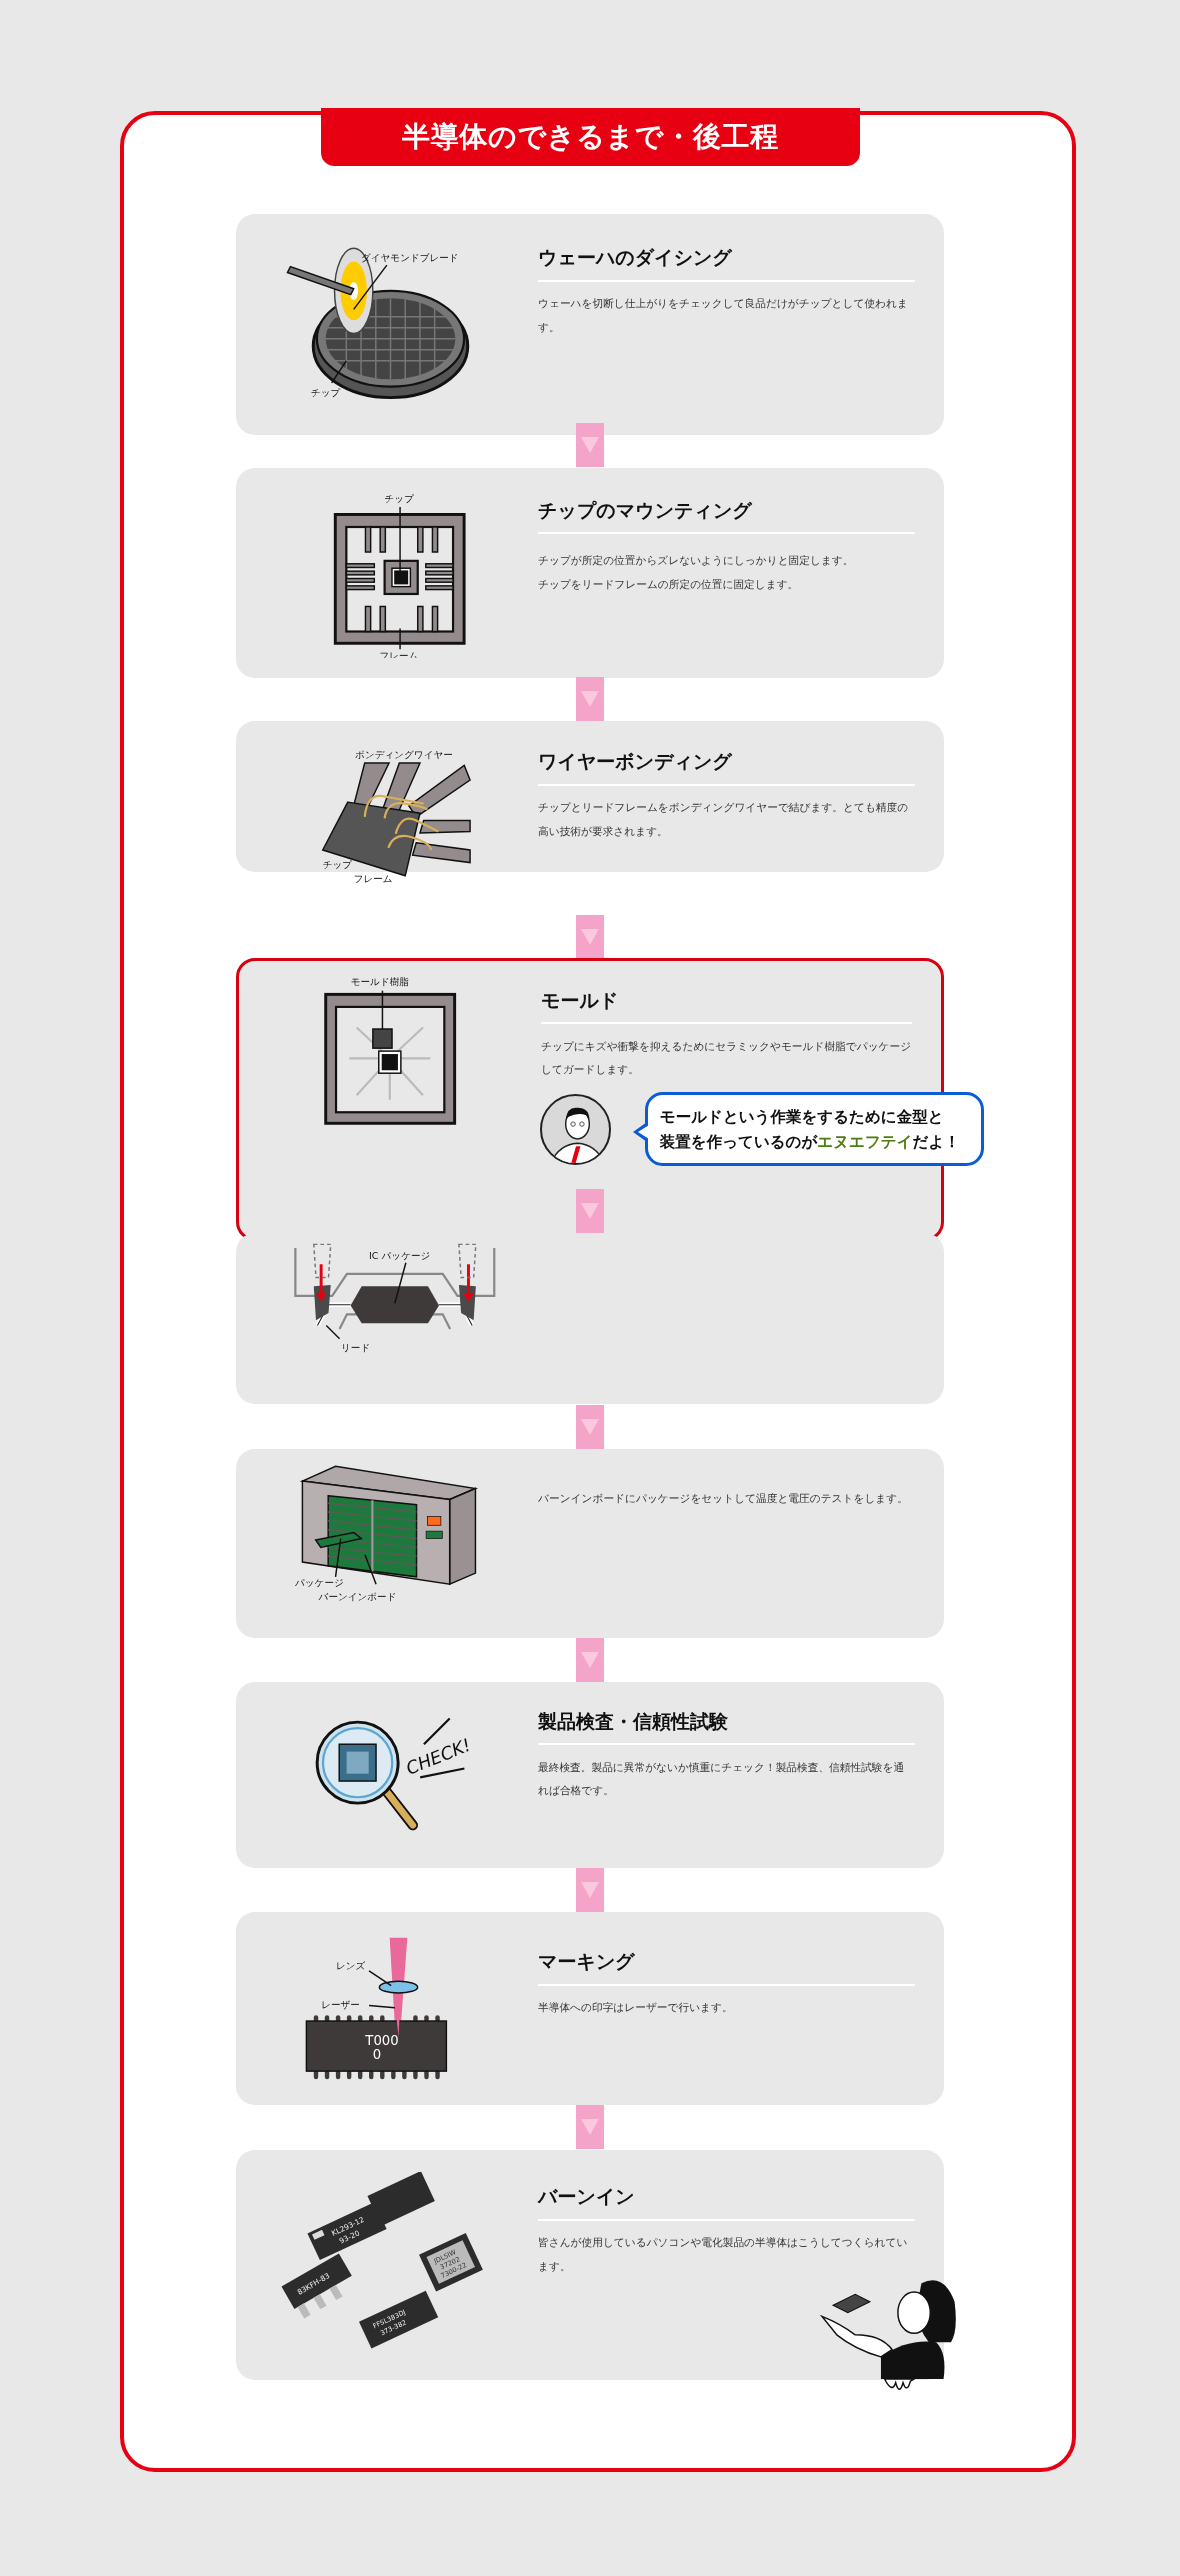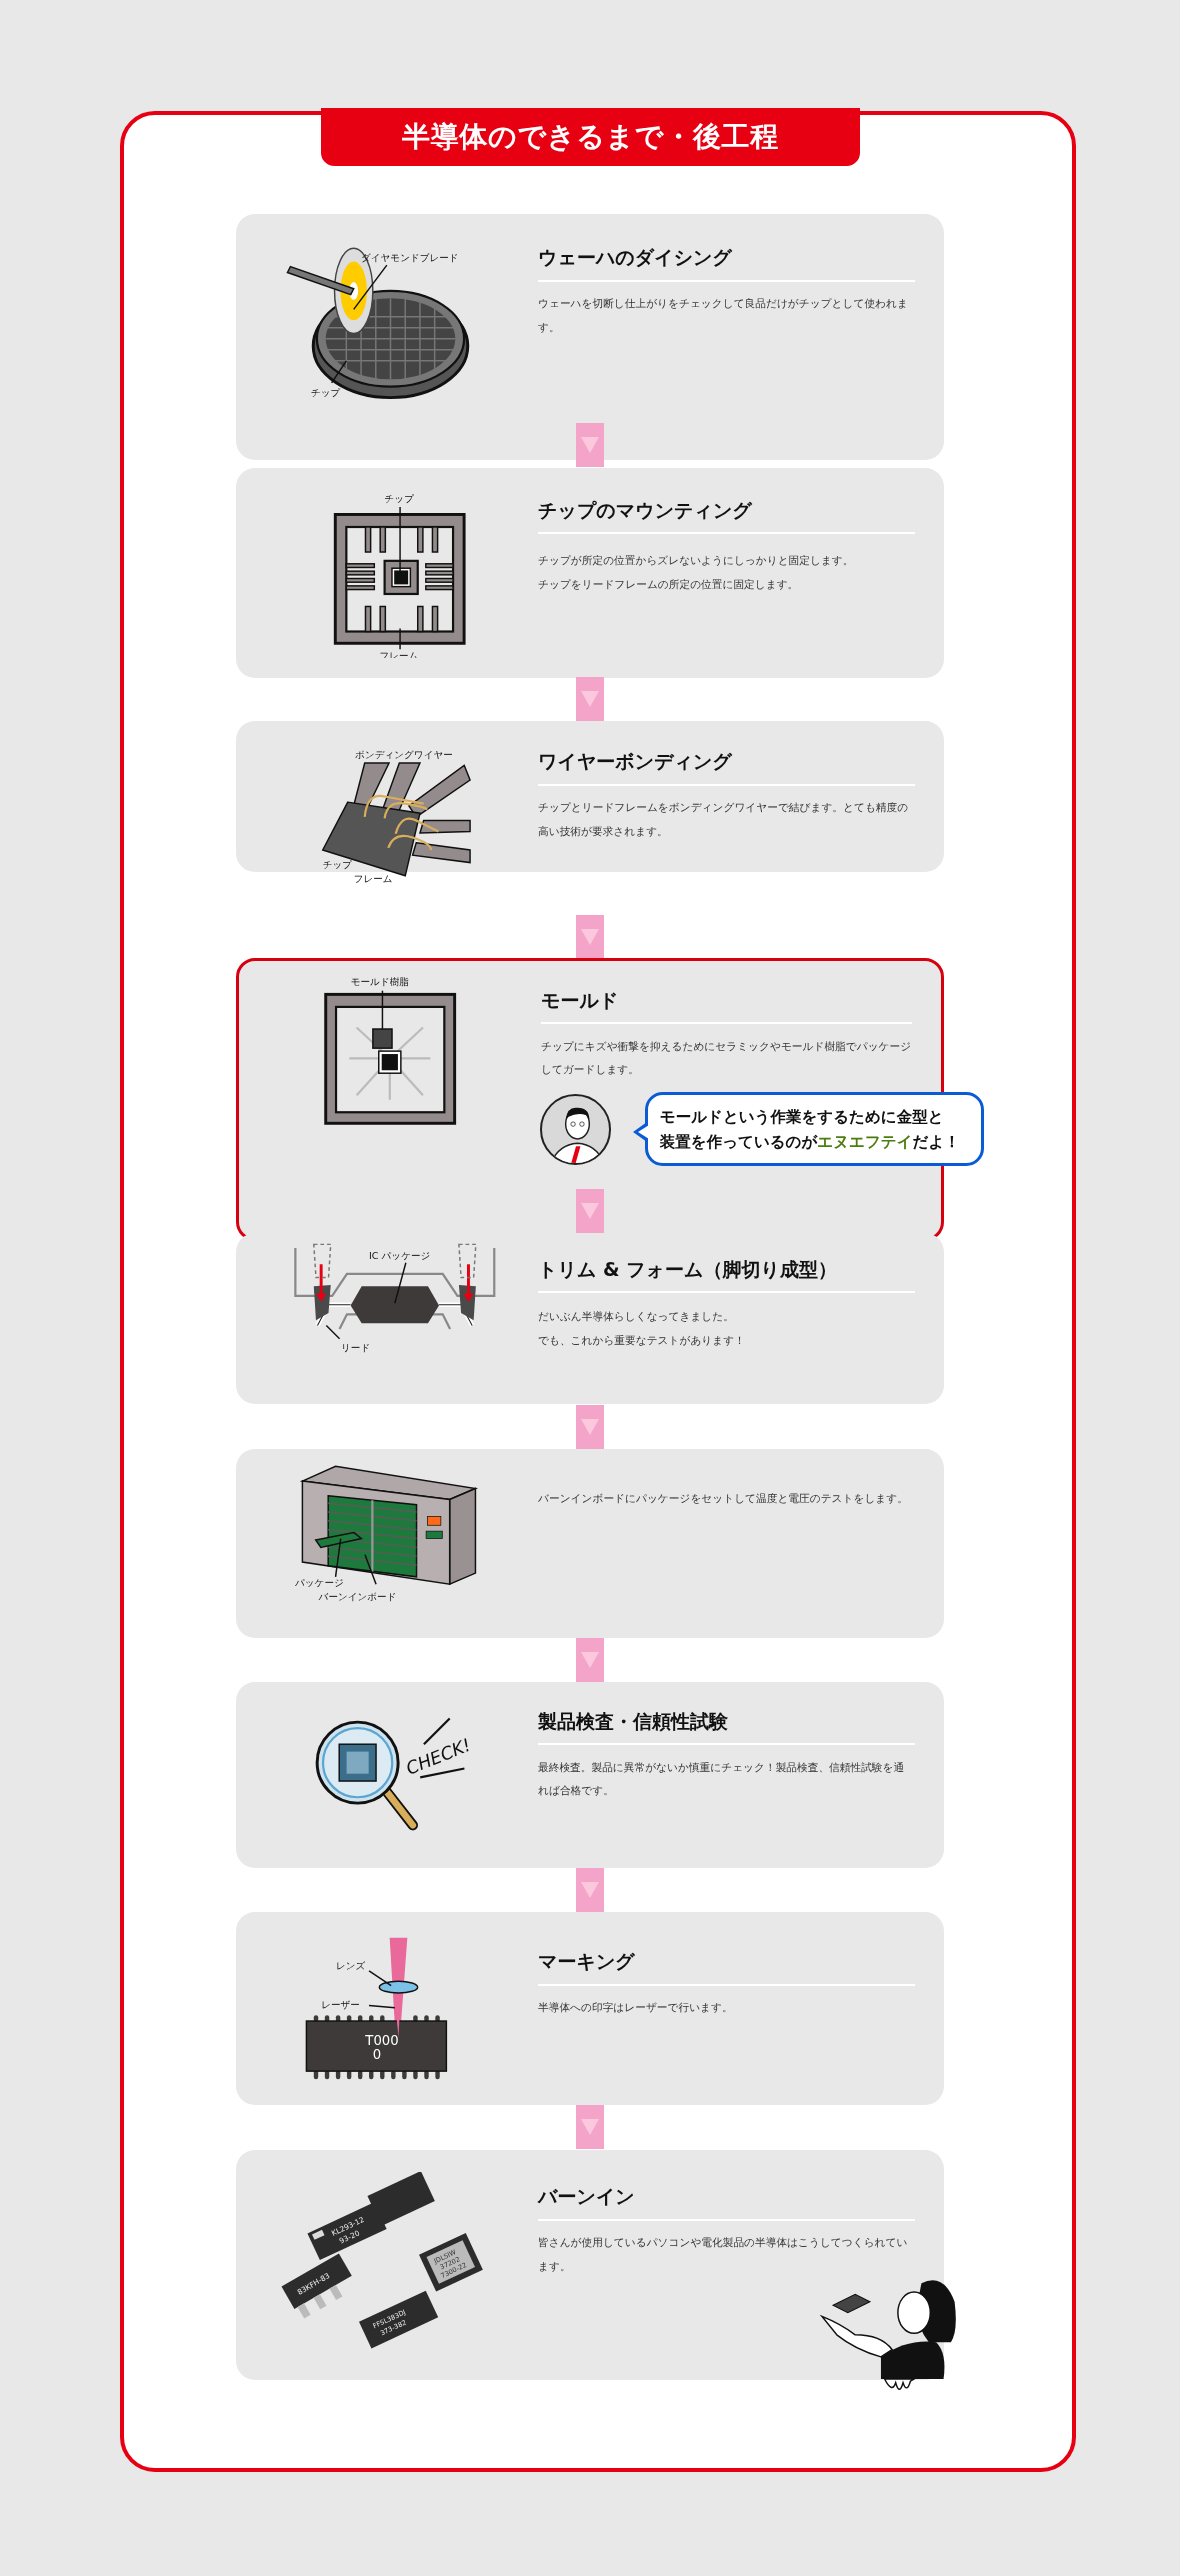--- a/index.html
+++ b/index.html
@@ -45,21 +45,21 @@
   .bubble .brand { color: #4d7c0f; }
 </style>
 </head>
 <body>
 
 <div class="frame"></div>
 <div class="title-tab">
   <h1>半導体のできるまで・後工程</h1>
 </div>
 
-<div class="step" style="top:214px;height:246px;">
+<div class="step" style="top:214px;height:221px;">
   <svg class="illus" viewBox="0 0 300 250" height="184" style="top:7.4px">
     <ellipse cx="150" cy="170" rx="105" ry="70" fill="#555" stroke="#111" stroke-width="4"></ellipse>
     <ellipse cx="150" cy="160" rx="100" ry="65" fill="#777" stroke="#111" stroke-width="3"></ellipse>
     <ellipse cx="150" cy="160" rx="88" ry="55" fill="#444"></ellipse>
     <g stroke="#777" stroke-width="2">
       <line x1="70" y1="130" x2="230" y2="130"></line>
         <line x1="64" y1="145" x2="236" y2="145"></line>
         <line x1="62" y1="160" x2="238" y2="160"></line>
       <line x1="64" y1="175" x2="236" y2="175"></line>
         <line x1="70" y1="190" x2="230" y2="190"></line>
@@ -215,25 +215,20 @@
     <polygon points="38,82 52,82 45,93" fill="#e60012"></polygon>
     <line x1="245" y1="42" x2="245" y2="85" stroke="#e60012" stroke-width="4"></line>
     <polygon points="238,82 252,82 245,93" fill="#e60012"></polygon>
     <path d="M35 15 L58 15 L55 60 L38 60 Z" fill="none" stroke="#777" stroke-width="2" stroke-dasharray="5,4"></path>
     <path d="M232 15 L255 15 L252 60 L235 60 Z" fill="none" stroke="#777" stroke-width="2" stroke-dasharray="5,4"></path>
     <line x1="145" y1="95" x2="160" y2="40" stroke="#111" stroke-width="2"></line>
     <line x1="70" y1="143" x2="52" y2="125" stroke="#111" stroke-width="2"></line>
     <text class="lbl" x="110" y="35">IC パッケージ</text>
     <text class="lbl" x="72" y="160">リード</text>
   </svg>
-  <div class="text" style="top:23.6px">
-    <h2>トリム &amp; フォーム（脚切り成型）</h2>
-    <p style="margin-top:11.8px">だいぶん半導体らしくなってきました。</p>
-    <p style="margin-top:0">でも、これから重要なテストがあります！</p>
-  </div>
 </div>
 <div class="connector" style="top:1405px">
     <div class="tri"></div>
   </div>
 
 <div class="step" style="top:1449px;height:189px;">
   <svg class="illus" viewBox="0 0 300 220" height="162" style="top:10.3px;left:59px">
     <polygon points="10,30 55,10 245,40 210,55" fill="#b0a8a8" stroke="#111" stroke-width="2"></polygon>
     <polygon points="210,55 245,40 245,155 210,170" fill="#9a9292" stroke="#111" stroke-width="2"></polygon>
     <polygon points="10,30 210,55 210,170 10,140" fill="#b8b0b0" stroke="#111" stroke-width="2"></polygon>

